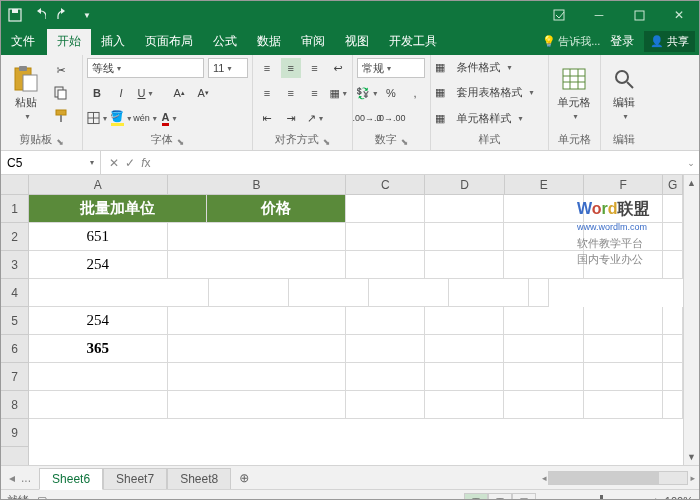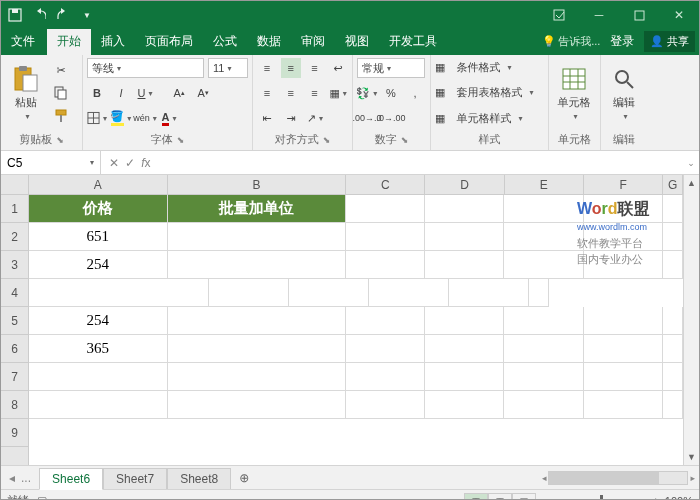--- a/index.html
+++ b/index.html
@@ -13,21 +13,21 @@
 .tabs{height:26px;background:#0f753d;display:flex;align-items:flex-end;font-size:12px}
 .tab{padding:5px 10px;color:#fff;cursor:pointer}
 .tab.active{background:#f1f1f1;color:#0f753d}
 .tab.file{margin-right:2px}
 .tabs-right{margin-left:auto;display:flex;align-items:center;gap:4px;padding-right:4px}
 .tabs-right .tell{color:#cde8d6;font-size:11px;display:flex;align-items:center;gap:2px}
 .share-btn{background:#0a5a2e;color:#fff;padding:3px 6px;font-size:11px;display:flex;align-items:center;gap:3px}
 .ribbon{height:96px;background:#f1f1f1;border-bottom:1px solid #d4d4d4;display:flex;font-size:11px;color:#444}
 .group{border-right:1px solid #d9d9d9;display:flex;flex-direction:column;padding:2px 4px}
 .group-body{flex:1;display:flex;align-items:flex-start;gap:4px}
-.group-label{text-align:center;font-size:11px;color:#666;padding:1px 0;display:flex;justify-content:center;align-items:center;gap:4px}
+.group-label{text-align:center;font-size:11px;color:#666;padding:1px 0;display:flex;justify-content:center;align-items:flex-end;gap:4px}
 .dlaunch{font-size:9px;color:#888}
 .bigbtn{display:flex;flex-direction:column;align-items:center;justify-content:center;width:42px;height:72px;gap:2px}
 .bigbtn .ico{width:28px;height:28px;display:flex;align-items:center;justify-content:center}
 .col{display:flex;flex-direction:column;gap:3px;justify-content:center;height:72px}
 .row{display:flex;align-items:center;gap:4px;height:22px}
 .combo{border:1px solid #c5c5c5;background:#fff;height:20px;display:flex;align-items:center;padding:0 4px;font-size:11px}
 .drop{font-size:8px;color:#666;margin-left:3px}
 .ibtn{width:20px;height:20px;display:flex;align-items:center;justify-content:center;color:#444}
 .namebox-row{height:24px;border-bottom:1px solid #d4d4d4;display:flex;align-items:center;background:#fff}
 .namebox{width:100px;border-right:1px solid #d4d4d4;height:100%;display:flex;align-items:center;padding:0 6px;font-size:12px;justify-content:space-between}
@@ -368,22 +368,22 @@
       <div class="rh">3</div>
       <div class="rh">4</div>
       <div class="rh">5</div>
       <div class="rh">6</div>
       <div class="rh">7</div>
       <div class="rh">8</div>
       <div class="rh">9</div>
     </div>
   <div class="cells" id="cells">
       <div class="crow">
+        <div class="cell hdr-cell" style="width: 180px;">批量加单位</div>
         <div class="cell hdr-cell" style="width: 140px;">价格</div>
-        <div class="cell hdr-cell" style="width: 180px;">批量加单位</div>
         <div class="cell" style="width: 80px;"></div>
         <div class="cell" style="width: 80px;"></div>
         <div class="cell" style="width: 80px;"></div>
         <div class="cell" style="width: 80px;"></div>
         <div class="cell" style="width: 20px;"></div>
       </div>
       <div class="crow">
         <div class="cell val-cell" style="width: 140px;">651</div>
         <div class="cell" style="width: 180px;"></div>
         <div class="cell" style="width: 80px;"></div>
@@ -412,21 +412,21 @@
       <div class="crow">
         <div class="cell val-cell" style="width: 140px;">254</div>
         <div class="cell" style="width: 180px;"></div>
         <div class="cell" style="width: 80px;"></div>
         <div class="cell" style="width: 80px;"></div>
         <div class="cell" style="width: 80px;"></div>
         <div class="cell" style="width: 80px;"></div>
         <div class="cell" style="width: 20px;"></div>
       </div>
       <div class="crow">
-        <div class="cell val-cell" style="width: 140px;">365</div>
+        <div class="cell val-cell" style="width: 140px; font-weight: bold;">365</div>
         <div class="cell" style="width: 180px;"></div>
         <div class="cell" style="width: 80px;"></div>
         <div class="cell" style="width: 80px;"></div>
         <div class="cell" style="width: 80px;"></div>
         <div class="cell" style="width: 80px;"></div>
         <div class="cell" style="width: 20px;"></div>
       </div>
       <div class="crow">
         <div class="cell" style="width: 140px;"></div>
         <div class="cell" style="width: 180px;"></div>

